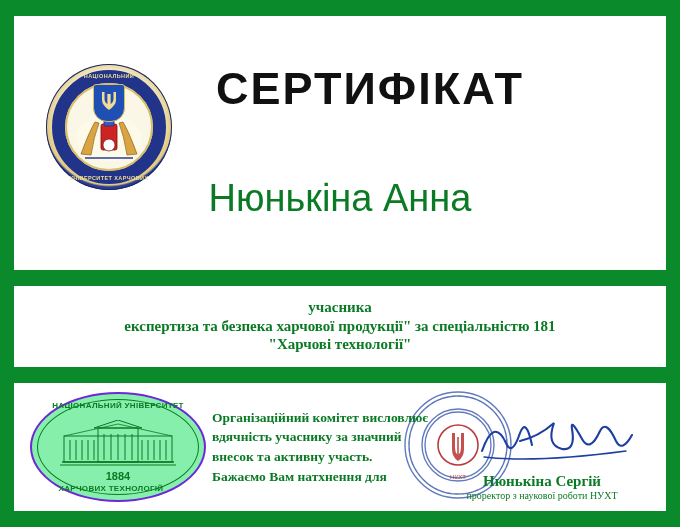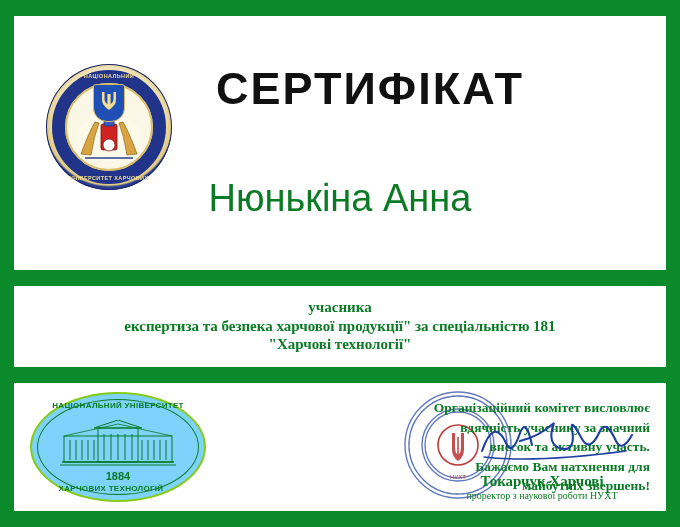--- a/index.html
+++ b/index.html
@@ -168,25 +168,25 @@
     align-items: center;
     padding: 4px 10px 4px 16px;
     box-sizing: border-box;
     position: relative;
   }
 
   .logo-oval {
     width: 176px;
     height: 110px;
     border-radius: 50%;
-    border: 2px solid #84cc16;
+    border: 2px solid #6d28d9;
     position: relative;
     flex: 0 0 auto;
     box-sizing: border-box;
-    background: #7dd3fc;
+    background: #86efac;
   }
   .logo-oval-inner {
     position: absolute;
     inset: 5px;
     border-radius: 50%;
     border: 1px solid #0a7a24;
   }
   .logo-top-text {
     position: absolute;
     top: 7px;
@@ -223,21 +223,21 @@
     position: absolute;
     left: 50%;
     top: 26px;
     transform: translateX(-50%);
     width: 120px;
     height: 50px;
   }
 
   .bottom-text {
     flex: 1 1 auto;
-    text-align: right;
+    text-align: left;
     padding: 0 6px;
     position: relative;
     z-index: 2;
   }
   .committee-line {
     font-size: 13.5px;
     font-weight: bold;
     color: #0a7a24;
     line-height: 1.45;
     font-family: "Liberation Serif", serif;
@@ -357,21 +357,20 @@
       </svg>
       <div class="logo-year">1884</div>
       <div class="logo-bottom-text">ХАРЧОВИХ ТЕХНОЛОГІЙ</div>
     </div>
 
     <div class="bottom-text">
       <div class="committee-line">Організаційний комітет  висловлює</div>
       <div class="committee-line">вдячність учаснику за значний</div>
       <div class="committee-line">внесок та активну участь.</div>
       <div class="committee-line">Бажаємо Вам натхнення для</div>
-      <div class="committee-line">майбутніх звершень!</div>
     </div>
 
     <svg class="stamp" viewBox="0 0 112 112">
       <g fill="none" stroke="#2e4fa8" stroke-width="1.4" opacity="0.85">
         <circle cx="56" cy="56" r="53"></circle>
         <circle cx="56" cy="56" r="49"></circle>
         <circle cx="56" cy="56" r="36"></circle>
         <circle cx="56" cy="56" r="33"></circle>
       </g>
       <g stroke="#2e4fa8" stroke-width="0.8" opacity="0.6">
@@ -384,18 +383,18 @@
 
     <svg class="signature-scribble" viewBox="0 0 160 58">
       <g fill="none" stroke="#1d3fa0" stroke-width="2.1" stroke-linecap="round">
         <path d="M6 40 Q18 6 30 32 Q36 46 44 22 Q50 6 56 34"></path>
         <path d="M44 30 Q62 26 78 12 Q70 34 86 38 Q100 40 96 18 Q94 6 106 28 Q114 42 124 20 Q130 8 140 30 Q146 42 156 24"></path>
         <path d="M8 46 Q60 52 150 40" stroke-width="1.4"></path>
       </g>
     </svg>
 
     <div class="sign-block">
-      <div class="sign-name">Токарчук Харчові</div>
+      <div class="sign-name">Нюнькіна Сергій</div>
       <div class="sign-role">проректор з наукової роботи НУХТ</div>
     </div>
   </div>
 
 </div>
 
 </body></html>

